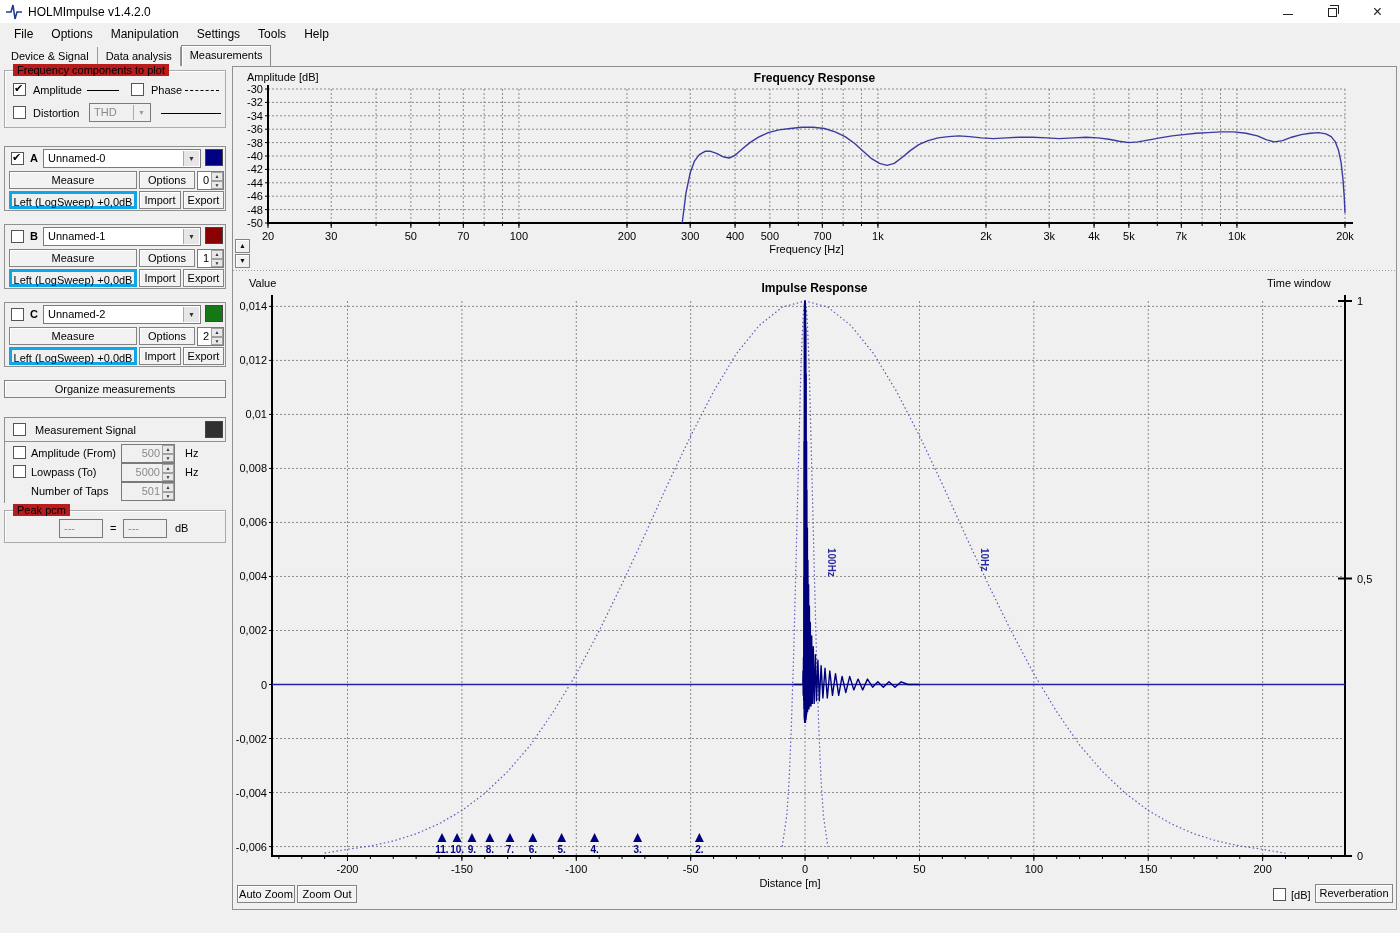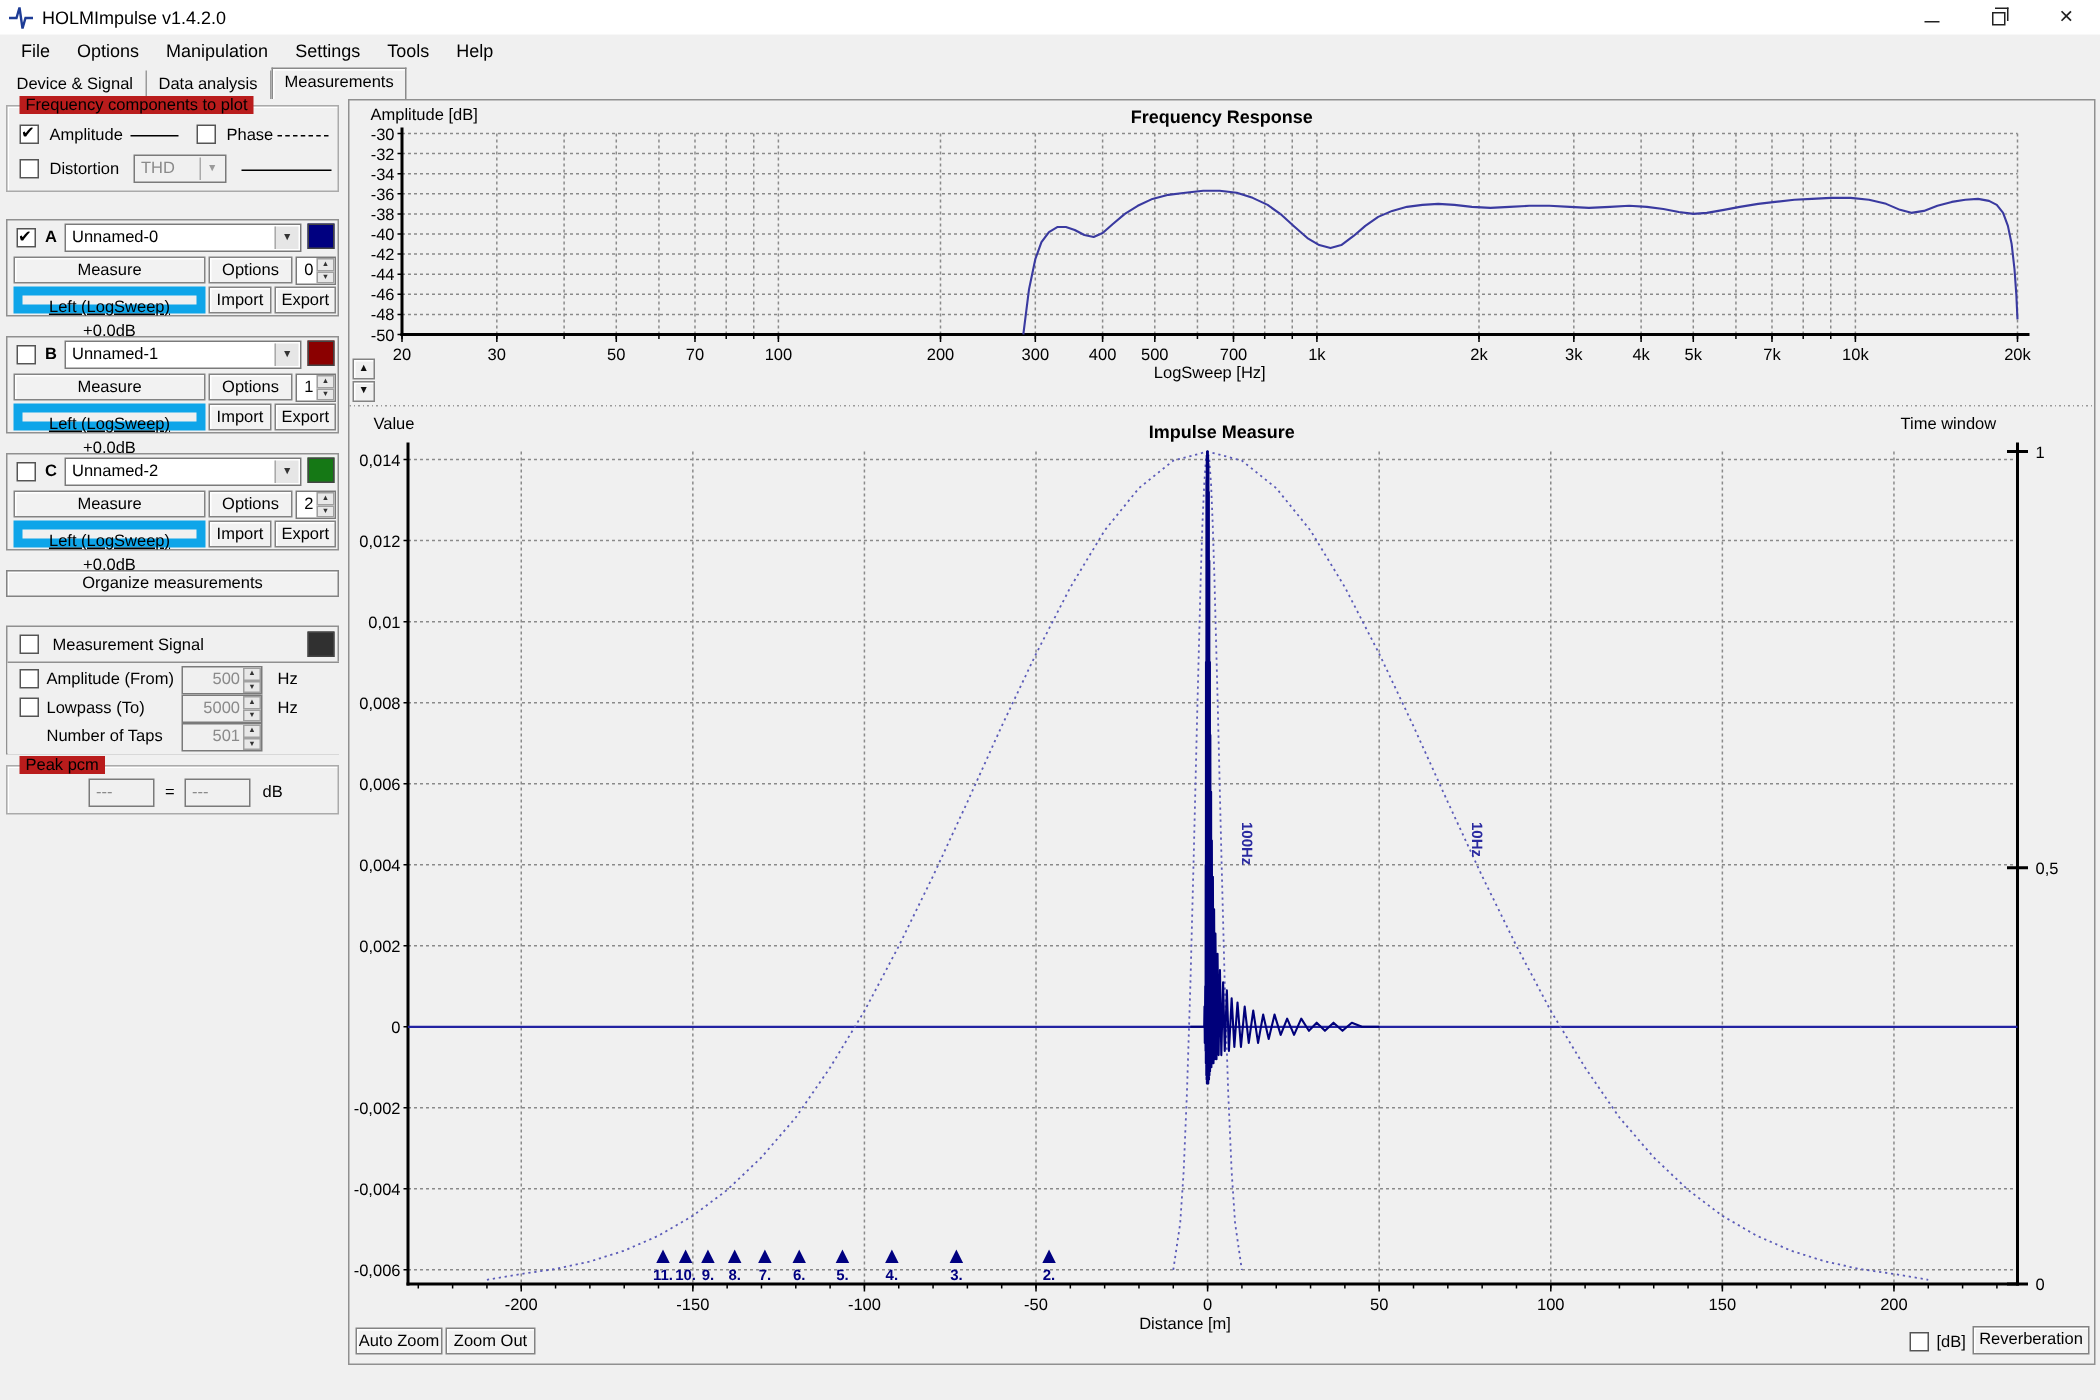--- a/index.html
+++ b/index.html
@@ -41,21 +41,21 @@
   .combo.disabled { background:#f0f0f0; color:#8a8a8a; }
   .combo.disabled .arrow { background:#f0f0f0; color:#9a9a9a; }
   .swatch { position:absolute; width:18px; height:17px; border:1px solid #444; }
   .spin { position:absolute; height:19px; border:1px solid #7a7a7a; background:#fff; }
   .spin .val { position:absolute; left:0; right:12px; top:0; bottom:0; text-align:right; padding-right:2px; line-height:17px; }
   .spin .arr { position:absolute; right:0; top:0; width:12px; height:100%; }
   .spin .arr div { position:absolute; right:0; width:12px; height:50%; background:#e8e8e8; border:1px solid #a0a0a0; font-size:5px; line-height:7px; text-align:center; color:#333; }
   .spin .arr .up { top:0; } .spin .arr .dn { bottom:0; }
   .spin.disabled { background:#f0f0f0; }
   .spin.disabled .val { color:#8a8a8a; }
-  .flatfield { position:absolute; border:6px solid #0ea5e9; background:#f0f0f0; text-align:center; line-height:16px;text-decoration:underline; }
+  .flatfield { position:absolute; border:3px solid #0ea5e9; background:#f0f0f0; text-align:center; line-height:16px; }
   .chbox { position:absolute; border:1px solid #909090; background:#f0f0f0; }
   .lineswatch { position:absolute; border-top:1.5px solid #000; height:0; }
   .lineswatch.dashed { border-top-style:dashed; }
 
   
   .ovl { position:absolute; white-space:nowrap; }
   .charttitle { font-weight:bold; font-size:12px; text-align:center; width:100%; }
   .splitter { position:absolute; left:0; width:1163px; height:4px;
     background-image:repeating-linear-gradient(90deg,#9a9a9a 0 1px,#f0f0f0 1px 3px); background-size:100% 1px; background-position:0 1px; background-repeat:no-repeat; }
   .spinbtn { position:absolute; width:15px; height:14px; background:#f0f0f0; border:1px solid #838383; box-shadow:inset 1px 1px 0 #fff; font-size:7px; line-height:12px; text-align:center; color:#111; }
@@ -382,30 +382,30 @@
             <line x1="895.8604631132614" x2="895.8604631132614" y1="156" y2="161" class="axis-t"></line>
             <text x="895.8604631132614" y="173" class="mid">5k</text>
             <line x1="948.3204279217489" x2="948.3204279217489" y1="156" y2="161" class="axis-t"></line>
             <text x="948.3204279217489" y="173" class="mid">7k</text>
             <line x1="1003.9302315566308" x2="1003.9302315566308" y1="156" y2="161" class="axis-t"></line>
             <text x="1003.9302315566308" y="173" class="mid">10k</text>
             <line x1="1112" x2="1112" y1="156" y2="161" class="axis-t"></line>
             <text x="1112" y="173" class="mid">20k</text>
             <polyline class="curve" style="stroke:#3a3aa0" points="449.2,156.0 453.0,125.9 457.2,105.8 461.3,94.4 466.3,87.7 472.1,84.3 477.6,84.3 483.5,86.3 489.9,89.7 496.1,91.0 502.1,88.3 508.9,82.3 516.9,75.6 525.5,70.2 535.3,65.6 545.9,62.9 557.3,61.5 569.1,60.2 580.1,60.2 591.5,61.5 602.1,64.9 612.1,69.6 621.4,76.3 630.2,84.3 638.6,91.7 646.5,96.4 654.0,98.4 661.2,96.4 669.4,90.3 677.2,83.6 685.8,77.6 695.1,73.6 705.0,70.9 715.3,69.6 725.8,68.9 736.6,69.6 748.3,70.9 760.6,71.6 773.4,70.9 786.5,70.2 799.8,70.2 813.6,70.9 826.3,71.6 840.3,70.9 853.1,70.2 864.9,70.9 875.9,72.3 886.2,74.3 895.9,75.6 904.9,74.9 916.3,72.9 926.9,70.9 939.1,68.9 950.5,67.6 963.2,66.2 974.9,65.6 987.5,64.9 1000.8,64.9 1013.0,66.2 1024.4,68.9 1033.7,72.9 1041.2,74.9 1049.6,73.6 1058.6,70.2 1068.2,67.6 1077.2,66.2 1085.7,65.6 1093.0,66.9 1098.2,69.6 1102.4,74.9 1105.6,83.6 1108.1,95.7 1110.0,112.5 1111.2,129.2 1112.0,145.9"></polyline>
           </svg>
-        <div class="ovl" style="left:35px; top:176px; width:1077px; text-align:center;">LogSweep [Hz]</div>
+        <div class="ovl" style="left:35px; top:176px; width:1077px; text-align:center;">Frequency [Hz]</div>
         <div class="spinbtn" style="left:2px; top:172px;">▲</div>
         <div class="spinbtn" style="left:2px; top:187px;">▼</div>
       </div>
 
       <div class="splitter" style="top:202px;"></div>
 
       <div style="position:absolute; left:0; top:206px; width:1163px; height:638px;">
         <span class="ovl" style="left:16px; top:4px;">Value</span>
-        <div class="ovl charttitle" style="left:0; top:8px;">Impulse Measure</div>
+        <div class="ovl charttitle" style="left:0; top:8px;">Impulse Response</div>
         <span class="ovl" style="left:1034px; top:4px;">Time window</span>
         <svg id="imp-svg" width="1163" height="638" style="position:absolute; left:0; top:0;">
             <g>
               <line x1="114.49893390191897" x2="114.49893390191897" y1="28" y2="583" class="grid"></line>
               <line x1="228.8912579957356" x2="228.8912579957356" y1="28" y2="583" class="grid"></line>
               <line x1="343.2835820895522" x2="343.2835820895522" y1="28" y2="583" class="grid"></line>
               <line x1="457.67590618336885" x2="457.67590618336885" y1="28" y2="583" class="grid"></line>
               <line x1="572.0682302771854" x2="572.0682302771854" y1="28" y2="583" class="grid"></line>
               <line x1="686.4605543710021" x2="686.4605543710021" y1="28" y2="583" class="grid"></line>
               <line x1="800.8528784648188" x2="800.8528784648188" y1="28" y2="583" class="grid"></line>

